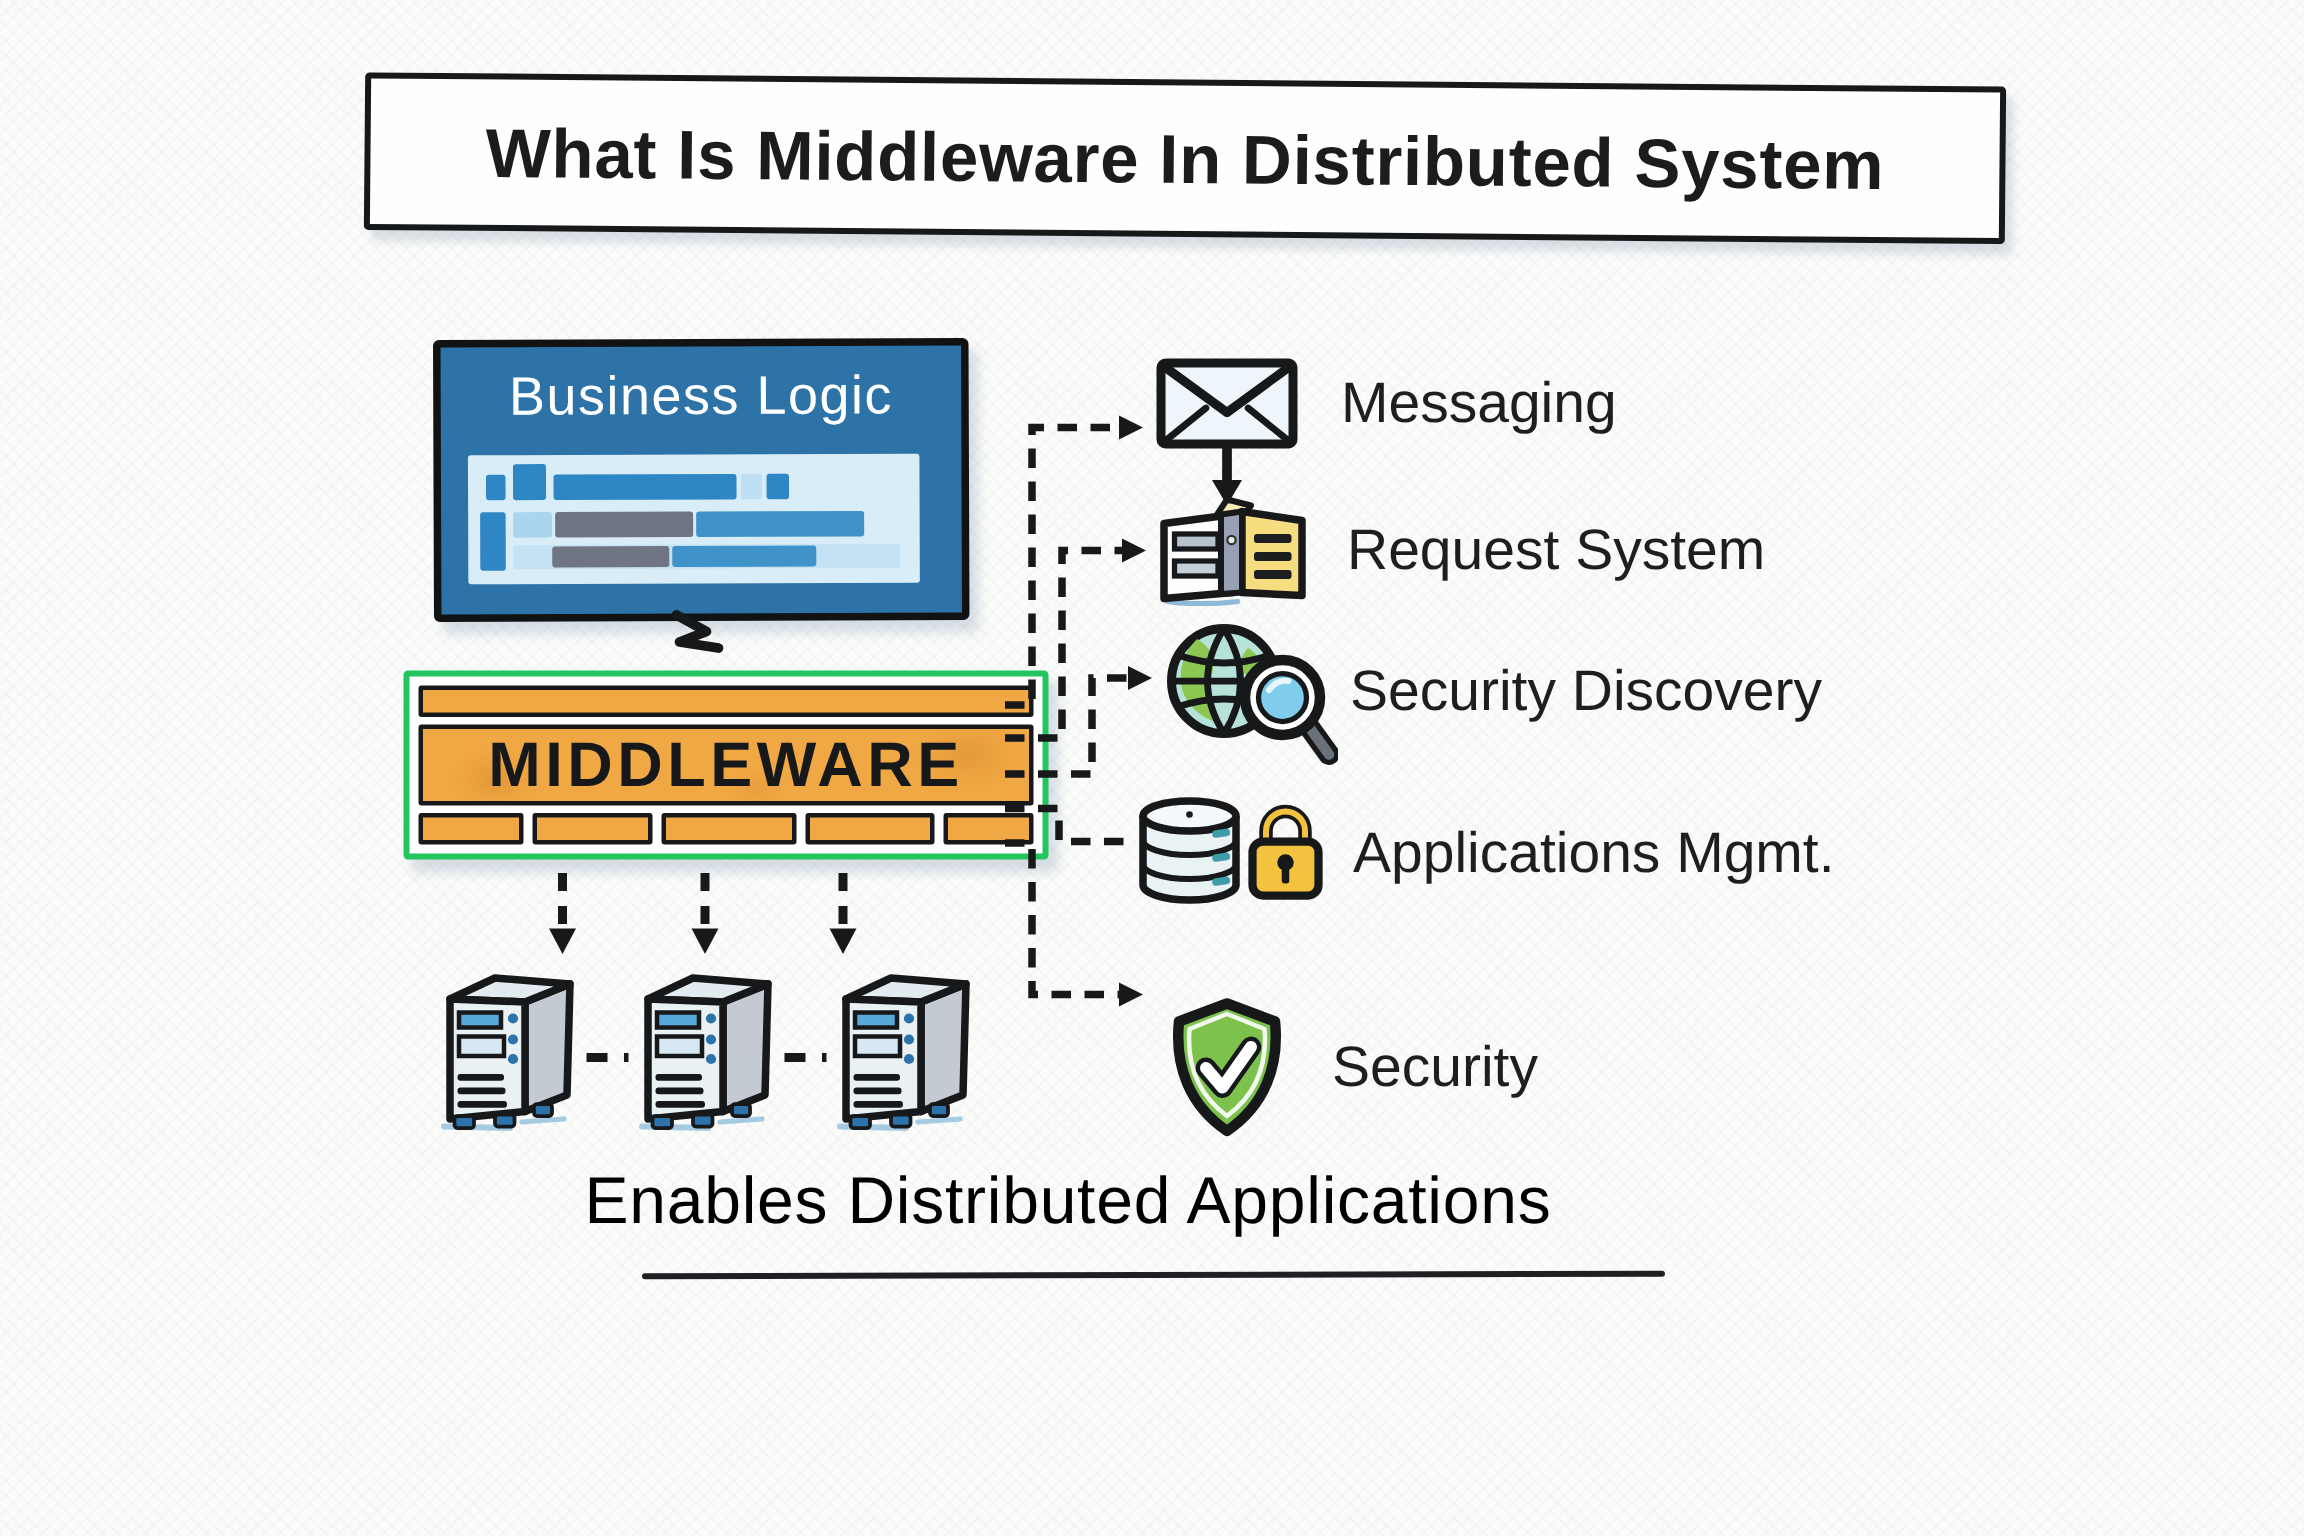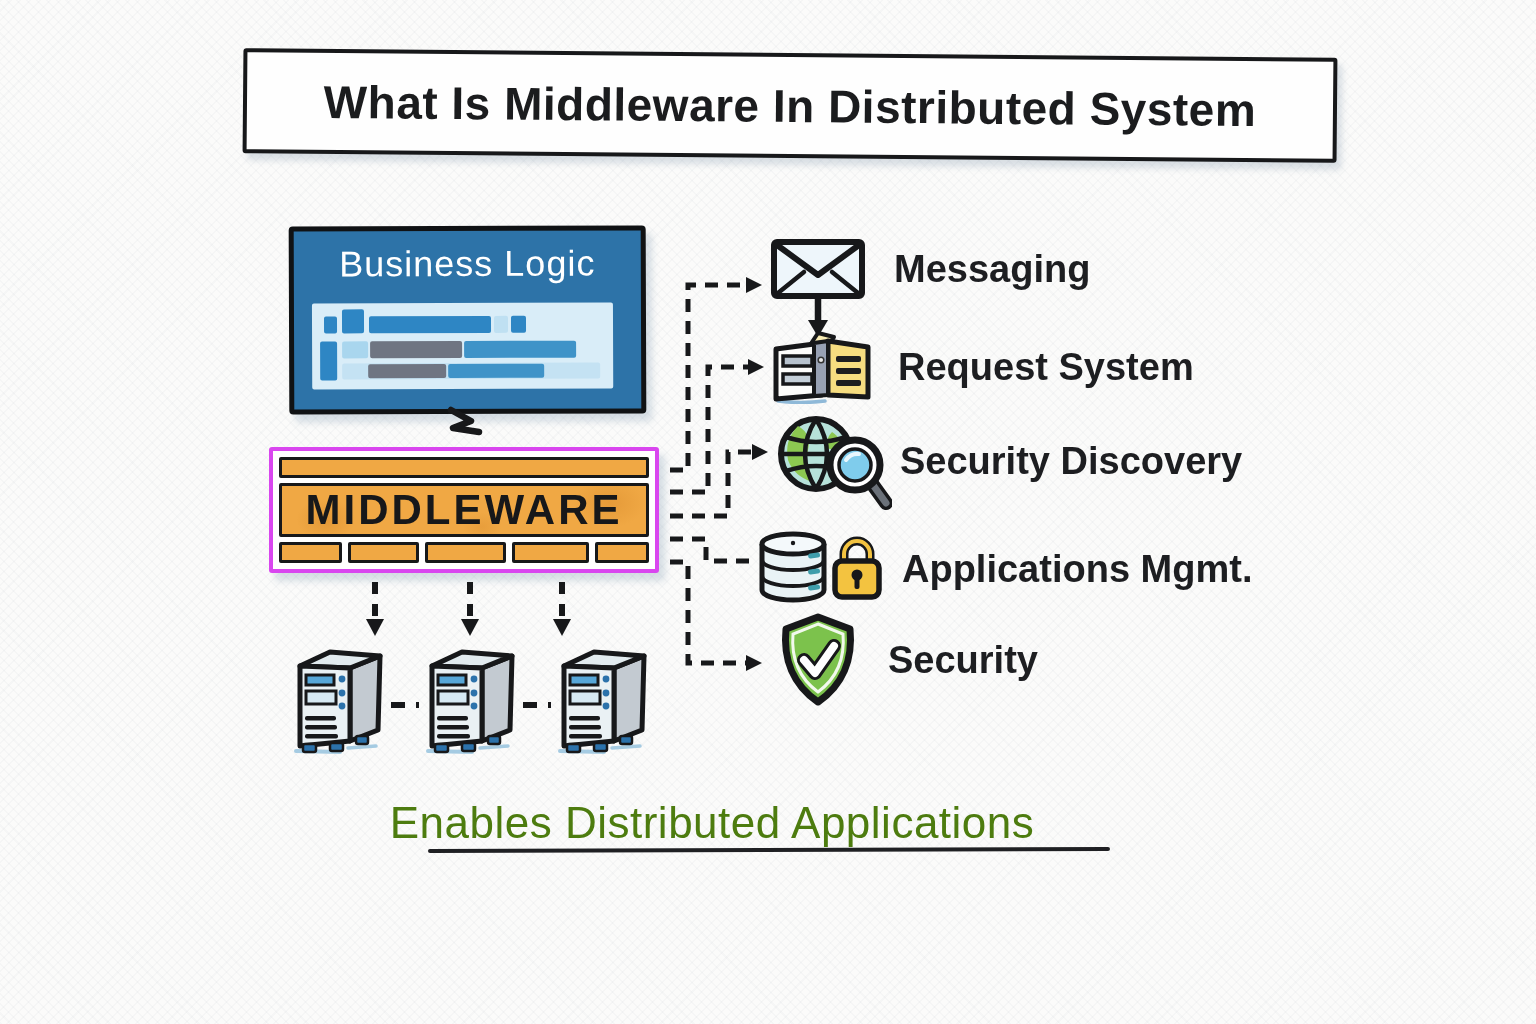--- a/index.html
+++ b/index.html
@@ -29,47 +29,47 @@
     background:#2d73a8;border:5px solid #101214;border-radius:4px;
     transform:rotate(-0.2deg);
     box-shadow:6px 8px 7px rgba(130,155,180,0.30);
   }
   .bl-label{margin-top:12px;text-align:center;font-size:36px;color:#ffffff;letter-spacing:1px;}
   .bl-panel{position:absolute;left:18px;top:72px;width:301px;height:86px;background:#d9edf8;border-radius:2px;}
   .bar{position:absolute;border-radius:2px;}
 
   
   .mw-box{
-    position:absolute;left:269px;top:447px;width:390px;height:126px;
-    background:#ffffff;border:4px solid #d946ef;border-radius:3px;
+    position:absolute;left:269px;top:447px;width:430px;height:126px;
+    background:#ffffff;border:4px solid #22c55e;border-radius:3px;
     box-sizing:border-box;padding:6px;display:flex;flex-direction:column;gap:5px;
     box-shadow:6px 8px 7px rgba(130,155,180,0.30);
   }
   .mw-strip{height:17px;background:#f0a844;border:3px solid #17181a;border-radius:2px;}
   .mw-main{
     flex:1;border:3px solid #17181a;border-radius:2px;
     display:flex;align-items:center;justify-content:center;
     background:
       radial-gradient(45px 32px at 12% 70%, rgba(208,128,35,0.40), transparent 65%),
       radial-gradient(55px 38px at 90% 35%, rgba(208,128,35,0.35), transparent 65%),
       radial-gradient(30px 22px at 55% 85%, rgba(208,128,35,0.25), transparent 65%),
       #f0a844;
   }
   .mw-main span{font-size:42px;font-weight:bold;letter-spacing:3px;color:#17181a;}
   .mw-bottom{height:23px;display:flex;gap:6px;}
   .mw-cell{background:#f0a844;border:3px solid #17181a;border-radius:2px;}
 
   
   .feature{position:absolute;display:flex;align-items:center;}
-  .feat-label{font-size:38px;color:#1d1e21;white-space:nowrap;font-weight:bold;}
+  .feat-label{font-size:38px;color:#1d1e21;white-space:nowrap;}
 
   
   .footer-caption{
-    position:absolute;left:0;top:798px;width:1424px;text-align:center;
-    font-size:44px;color:#4d7c0f;letter-spacing:0.5px;
+    position:absolute;left:0;top:776px;width:1424px;text-align:center;
+    font-size:44px;color:#000000;letter-spacing:0.5px;
   }
   .footer-underline{
     position:absolute;left:428px;top:848px;width:682px;height:4px;
     background:#1f2023;border-radius:2px;transform:rotate(-0.15deg);
   }
 
   .overlay{position:absolute;left:0;top:0;pointer-events:none;}
   .abs{position:absolute;}
 </style>
 </head>
@@ -259,21 +259,21 @@
       <rect x="54" y="57" width="12" height="5" rx="2.5" fill="#3f9dab" transform="rotate(-8 60 59)"></rect>
       <path d="M90,34 V26 a13,13 0 0 1 26,0 V34" fill="none" stroke="#17181a" stroke-width="9"></path>
       <path d="M90,34 V26 a13,13 0 0 1 26,0 V34" fill="none" stroke="#f3c340" stroke-width="4"></path>
       <rect x="81" y="33" width="44" height="36" rx="7" fill="#f3c340" stroke="#17181a" stroke-width="5.5"></rect>
       <circle cx="103" cy="47" r="5.5" fill="#17181a"></circle>
       <rect x="100.5" y="50" width="5" height="11" rx="2" fill="#17181a"></rect>
     </svg>
     <span class="feat-label" style="margin-left:16px;">Applications Mgmt.</span>
   </div>
 
-  <div class="feature" style="left:774px;top:612px;">
+  <div class="feature" style="left:774px;top:664px;">
     <svg width="88" height="96" viewBox="0 0 88 96">
       <path d="M44,5 L76,17 C79,47 69,73 44,90 C19,73 9,47 12,17 Z" fill="#7cc24c" stroke="#17181a" stroke-width="7" stroke-linejoin="round"></path>
       <path d="M44,12 L69,22 C71,46 63,66 44,80 C25,66 17,46 19,22 Z" fill="none" stroke="#ffffff" stroke-width="3" opacity="0.9"></path>
       <path d="M30,48 L41,61 L60,34" fill="none" stroke="#17181a" stroke-width="14" stroke-linecap="round" stroke-linejoin="round"></path>
       <path d="M30,48 L41,61 L60,34" fill="none" stroke="#ffffff" stroke-width="8" stroke-linecap="round" stroke-linejoin="round"></path>
     </svg>
     <span class="feat-label" style="margin-left:26px;">Security</span>
   </div>
 
   <div class="footer-caption">Enables Distributed Applications</div>

